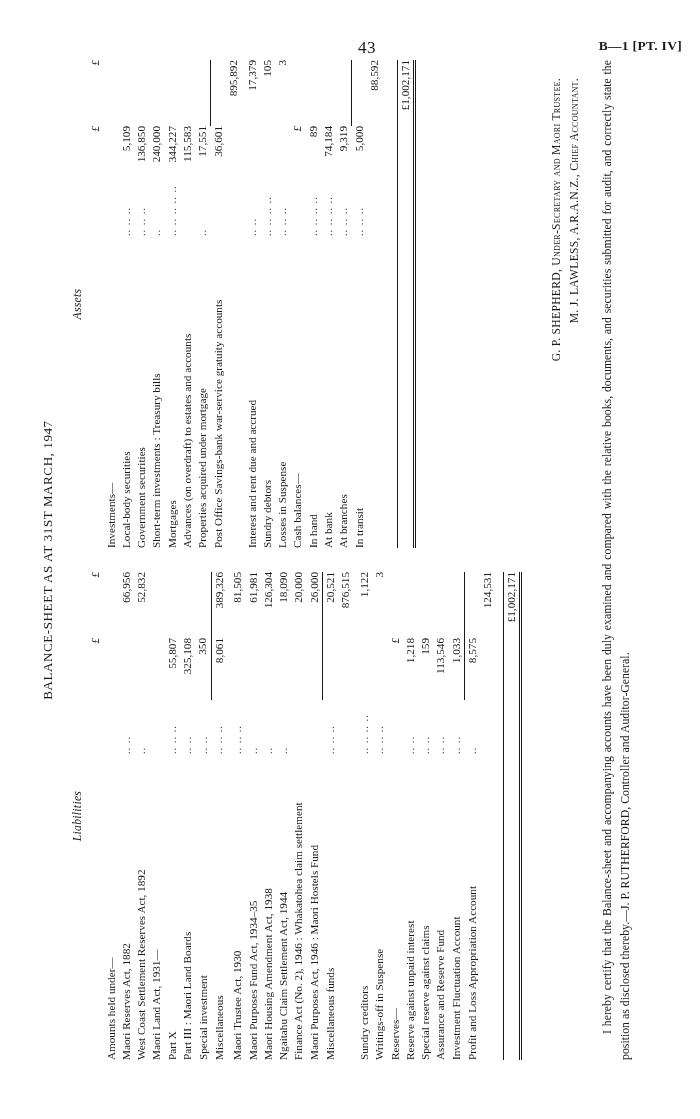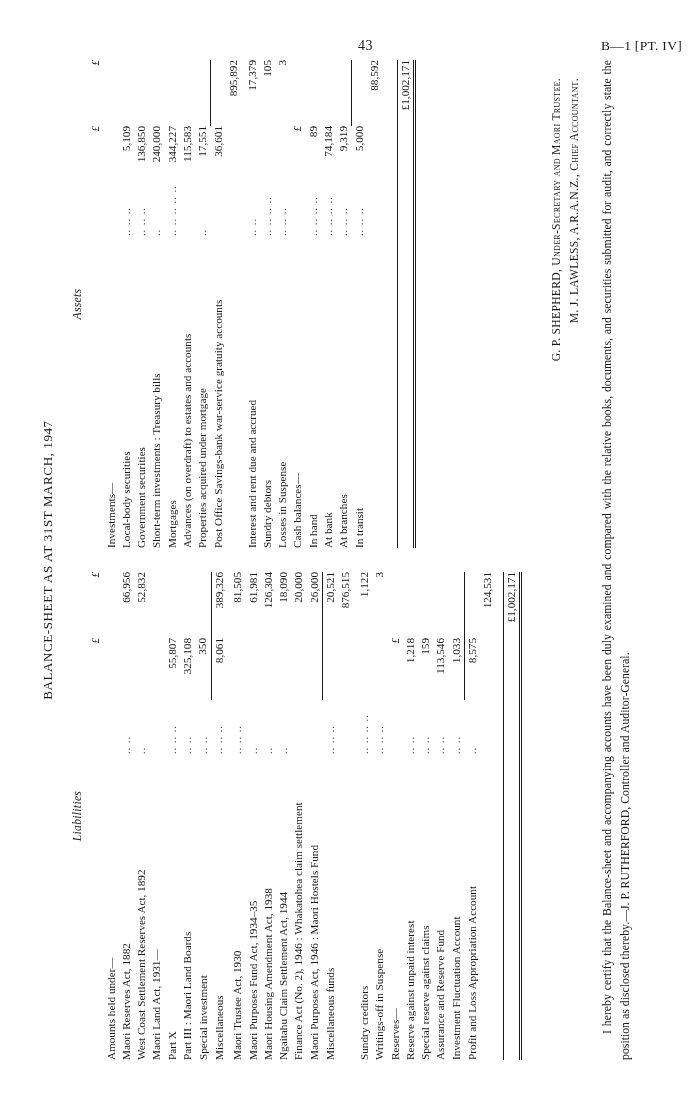--- a/index.html
+++ b/index.html
@@ -21,29 +21,30 @@
     position: absolute;
     top: 38px;
     left: 0;
     width: 700px;
     height: 24px;
   }
   .page-number {
     position: absolute;
     left: 358px;
     top: 0;
-    font-size: 14px;
+    font-size: 17px;
     letter-spacing: 0.4px;
   }
   .page-ref {
     position: absolute;
     right: 18px;
     top: 0;
     font-size: 13.5px;
     letter-spacing: 0.3px;
+    font-weight: bold;
   }
 
   
   .rot-wrap {
     position: absolute;
     left: 0;
     top: 0;
     width: 700px;
     height: 1119px;
   }

